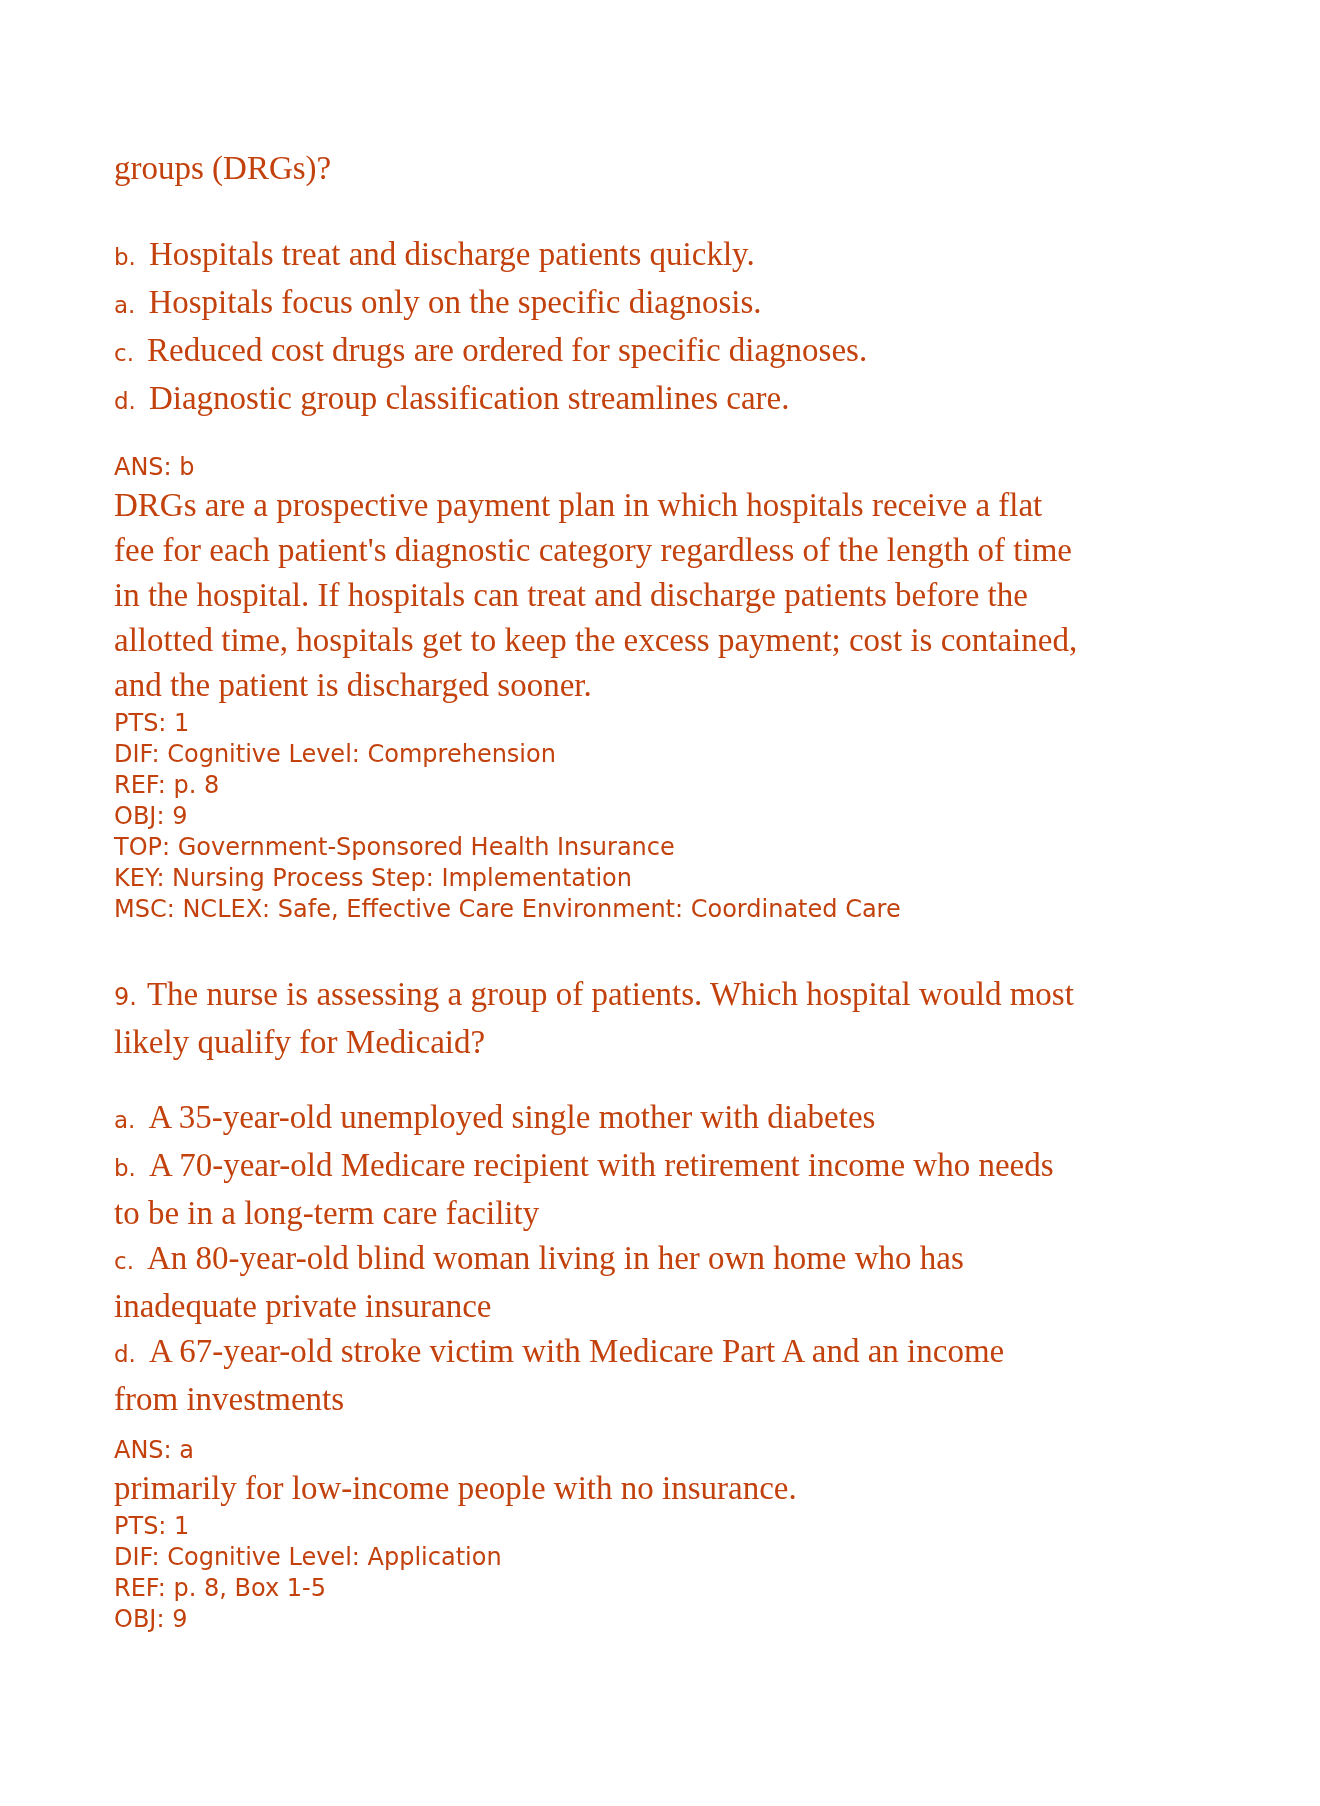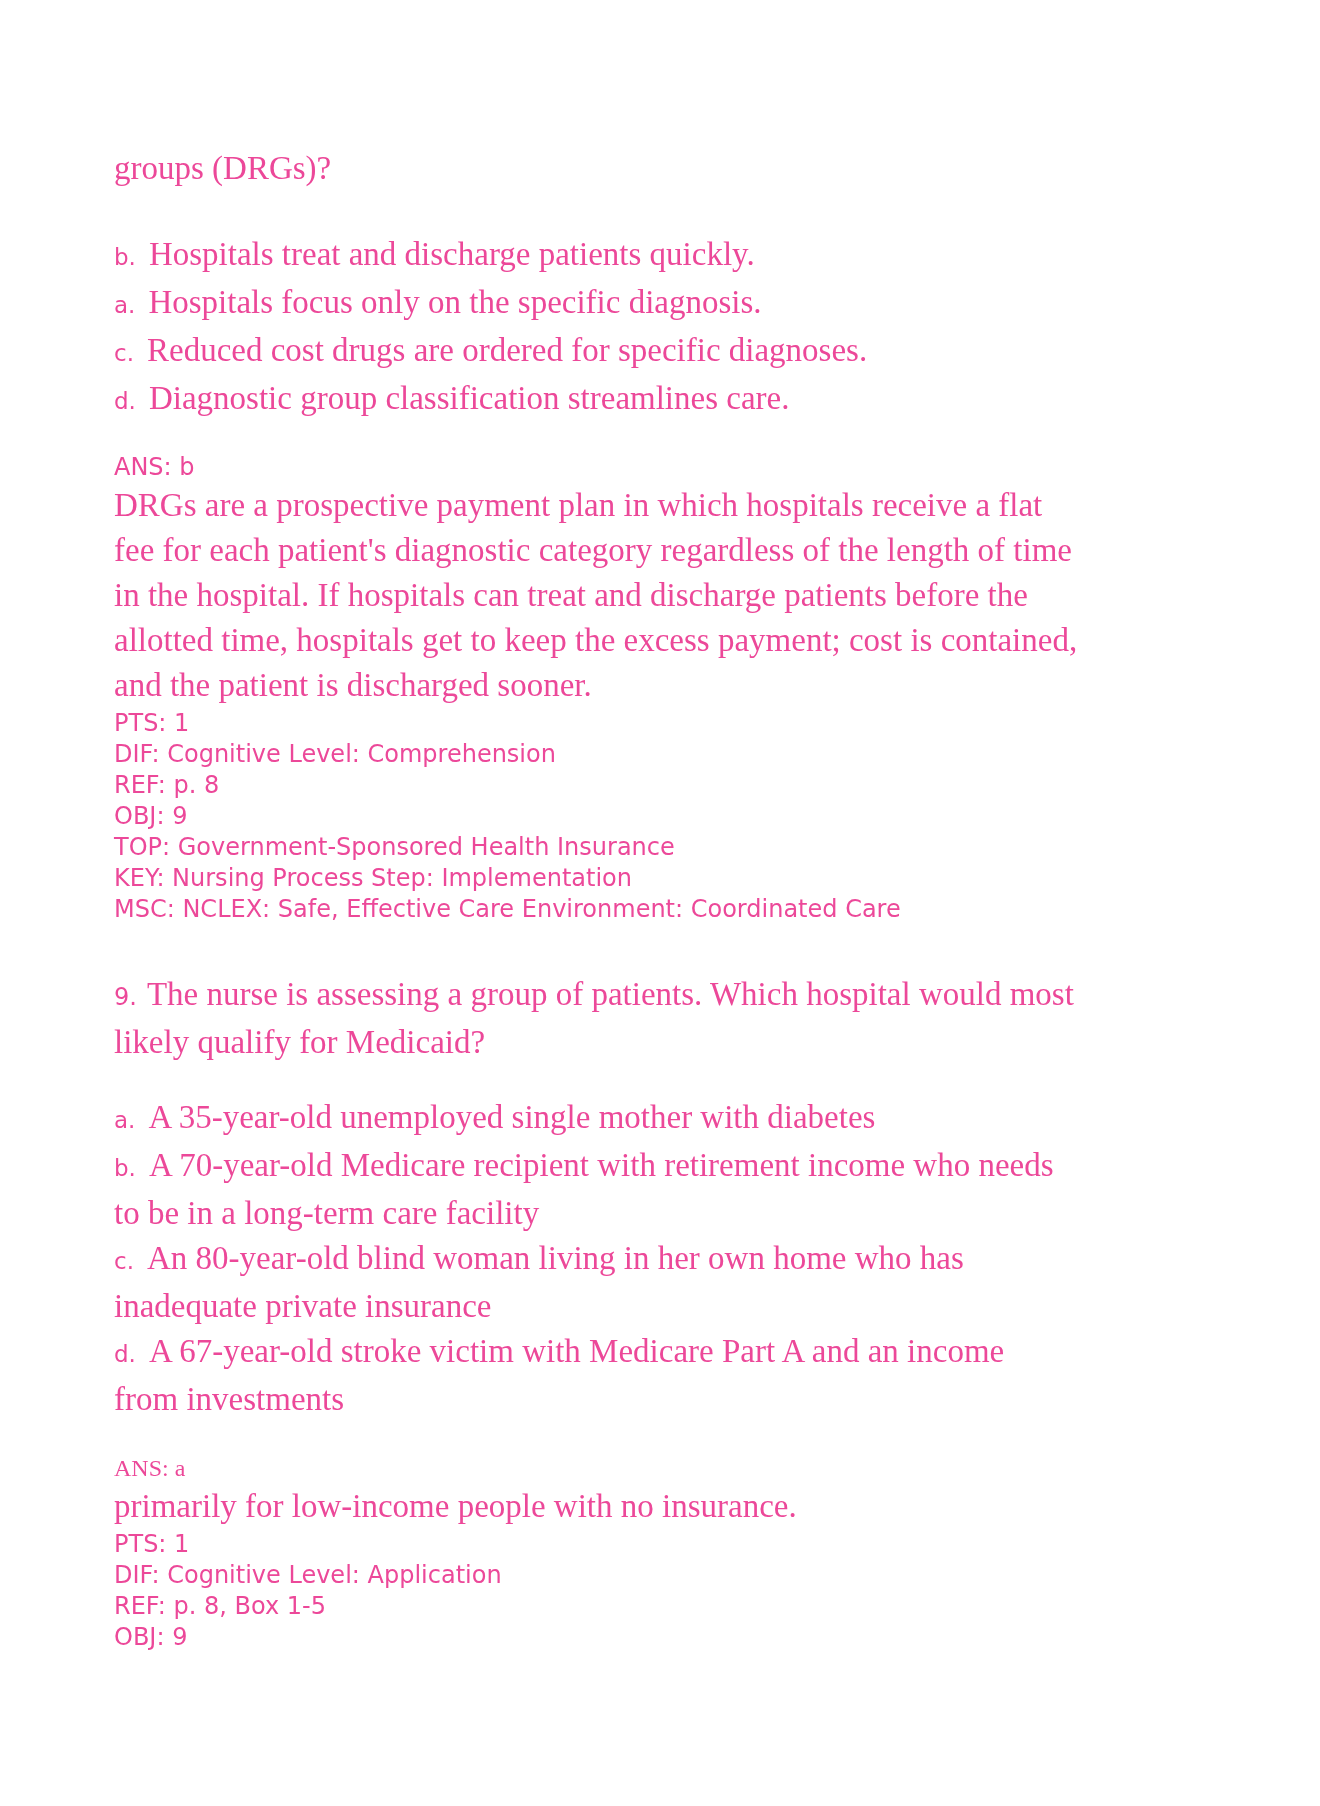--- a/index.html
+++ b/index.html
@@ -1,21 +1,21 @@
 <!DOCTYPE html>
 <html><head>
 <meta charset="utf-8">
 <style>
   html, body { margin: 0; padding: 0; background: #ffffff; }
   #page {
     position: relative;
     width: 1320px;
     height: 1806px;
     background: #ffffff;
-    color: #ec4899;
+    color: #c2410c;
     box-sizing: border-box;
     padding: 146px 80px 0 114px;
     overflow: hidden;
   }
   .serif {
     font-family: "Liberation Serif", "DejaVu Serif", serif;
     font-size: 33px;
     line-height: 45px;
   }
   .line { white-space: nowrap; }
@@ -32,21 +32,21 @@
   }
   .q-num {
     font-family: "DejaVu Sans", "Liberation Sans", sans-serif;
     font-size: 24px;
     margin-right: 10px;
   }
   .mt-options8 { margin-top: 41px; }
   .mt-ans8     { margin-top: 28px; }
   .mt-q9       { margin-top: 47px; }
   .mt-options9 { margin-top: 30px; }
-  .mt-ans9     { margin-top: 31px; font-family: Liberation Serif, serif; }
+  .mt-ans9     { margin-top: 13px; }
 </style>
 </head>
 <body>
 
 <div id="page">
 
   <div class="serif line">groups (DRGs)?</div>
 
   <div class="mt-options8">
     <div class="serif line">

